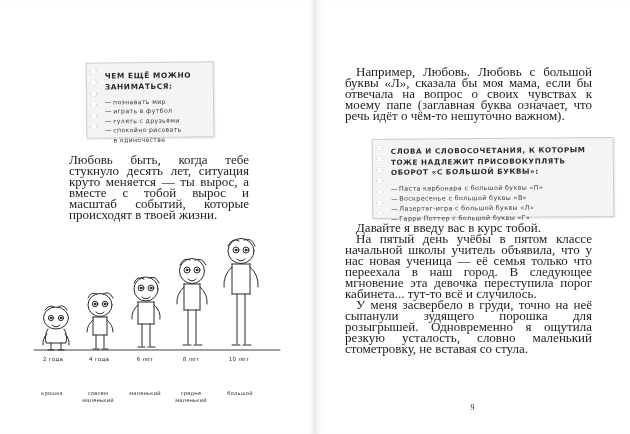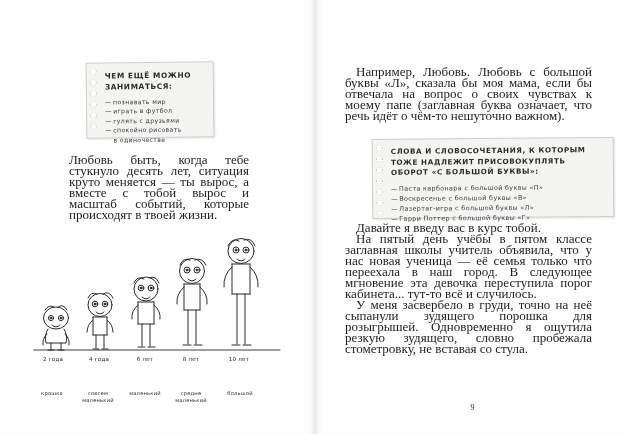--- a/index.html
+++ b/index.html
@@ -316,21 +316,21 @@
             <li><span class="dash">—</span><span>Паста карбонара с большой буквы «П»</span></li>
             <li><span class="dash">—</span><span>Воскресенье с большой буквы «В»</span></li>
             <li><span class="dash">—</span><span>Лазертаг-игра с большой буквы «Л»</span></li>
             <li><span class="dash">—</span><span>Гарри Поттер с большой буквы «Г»</span></li>
           </ul>
         </div>
       </div>
 
       <div id="rp-block-2">
         <div class="para indent">Давайте я введу вас в курс тобой.</div>
-        <div class="para indent">На пятый день учёбы в пятом классе заглавная школы учитель объявила, что у нас новая ученица — её семья только что переехала в наш город. В следующее мгновение эта девочка переступила порог кабинета... тут-то всё и случилось.</div>
-        <div class="para indent">У меня засвербело в груди, точно на неё сыпанули зудящего порошка для розыгрышей. Одновременно я ощутила резкую зудящего, словно пробежала стометровку, не вставая со стула.</div>
+        <div class="para indent">На пятый день учёбы в пятом классе начальной школы учитель объявила, что у нас новая ученица — её семья только что переехала в наш город. В следующее мгновение эта девочка переступила порог кабинета... тут-то всё и случилось.</div>
+        <div class="para indent">У меня засвербело в груди, точно на неё сыпанули зудящего порошка для розыгрышей. Одновременно я ощутила резкую усталость, словно маленький стометровку, не вставая со стула.</div>
       </div>
     </div>
 
     <div class="page-number">9</div>
   </div>
 
 </div>
 
 </body></html>

